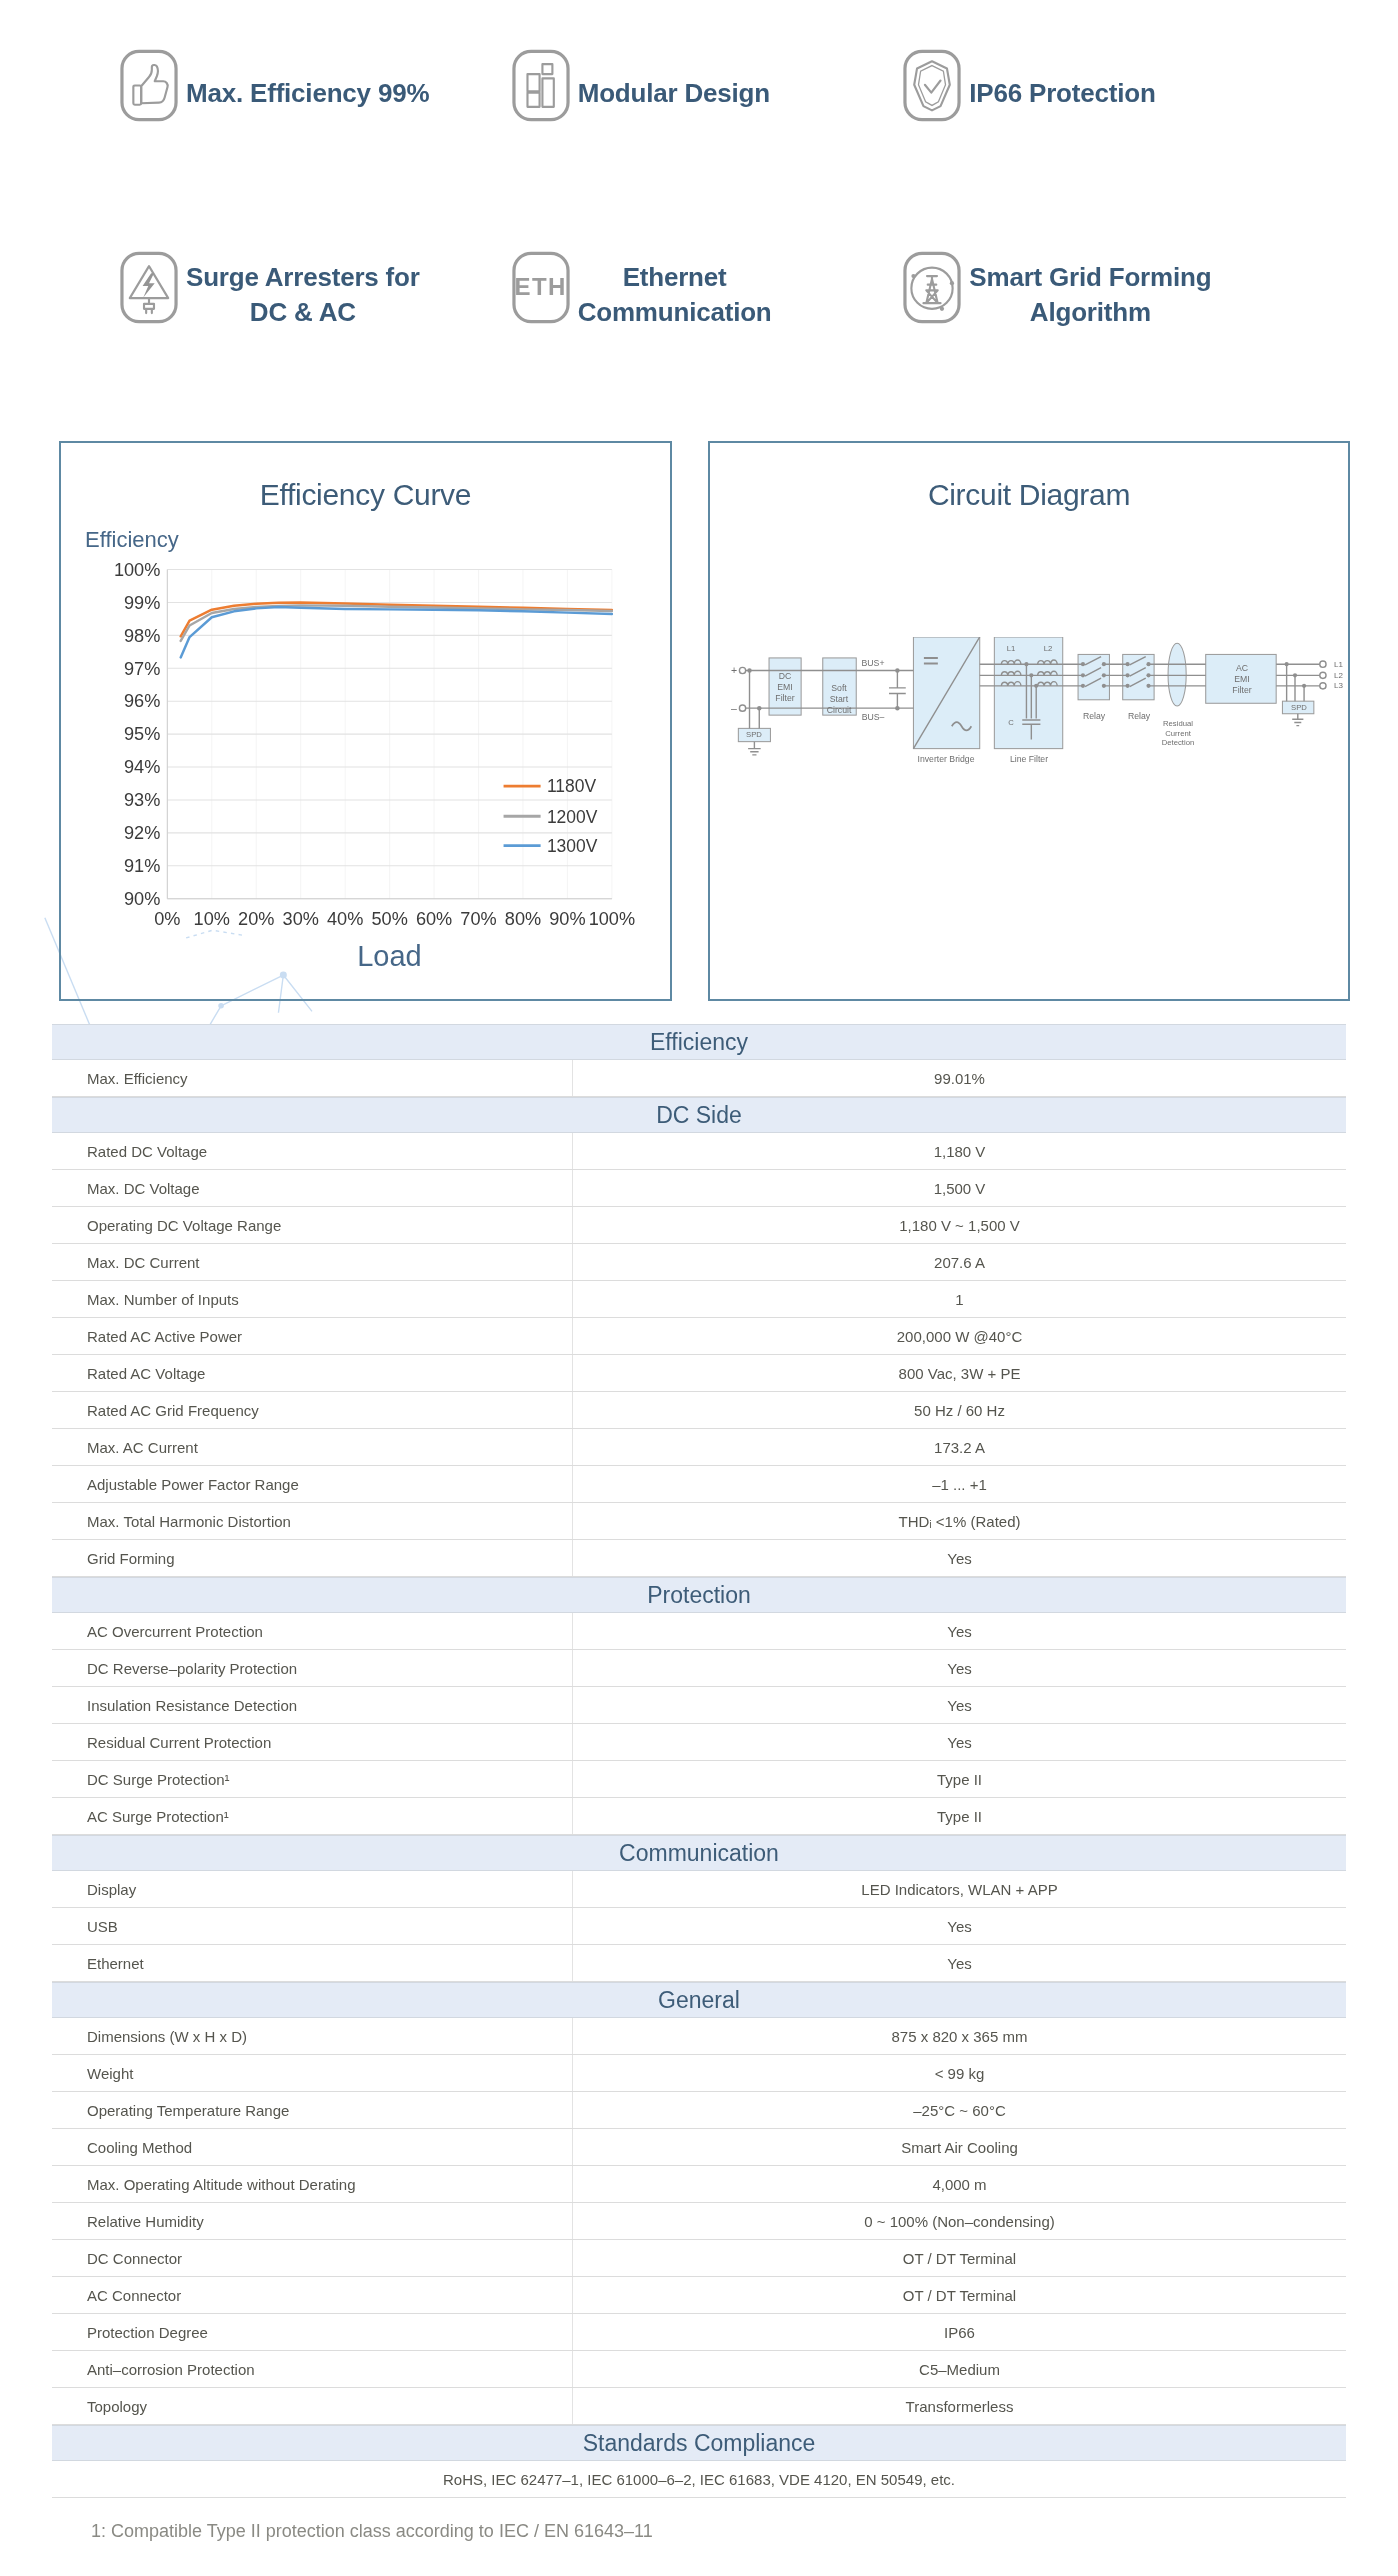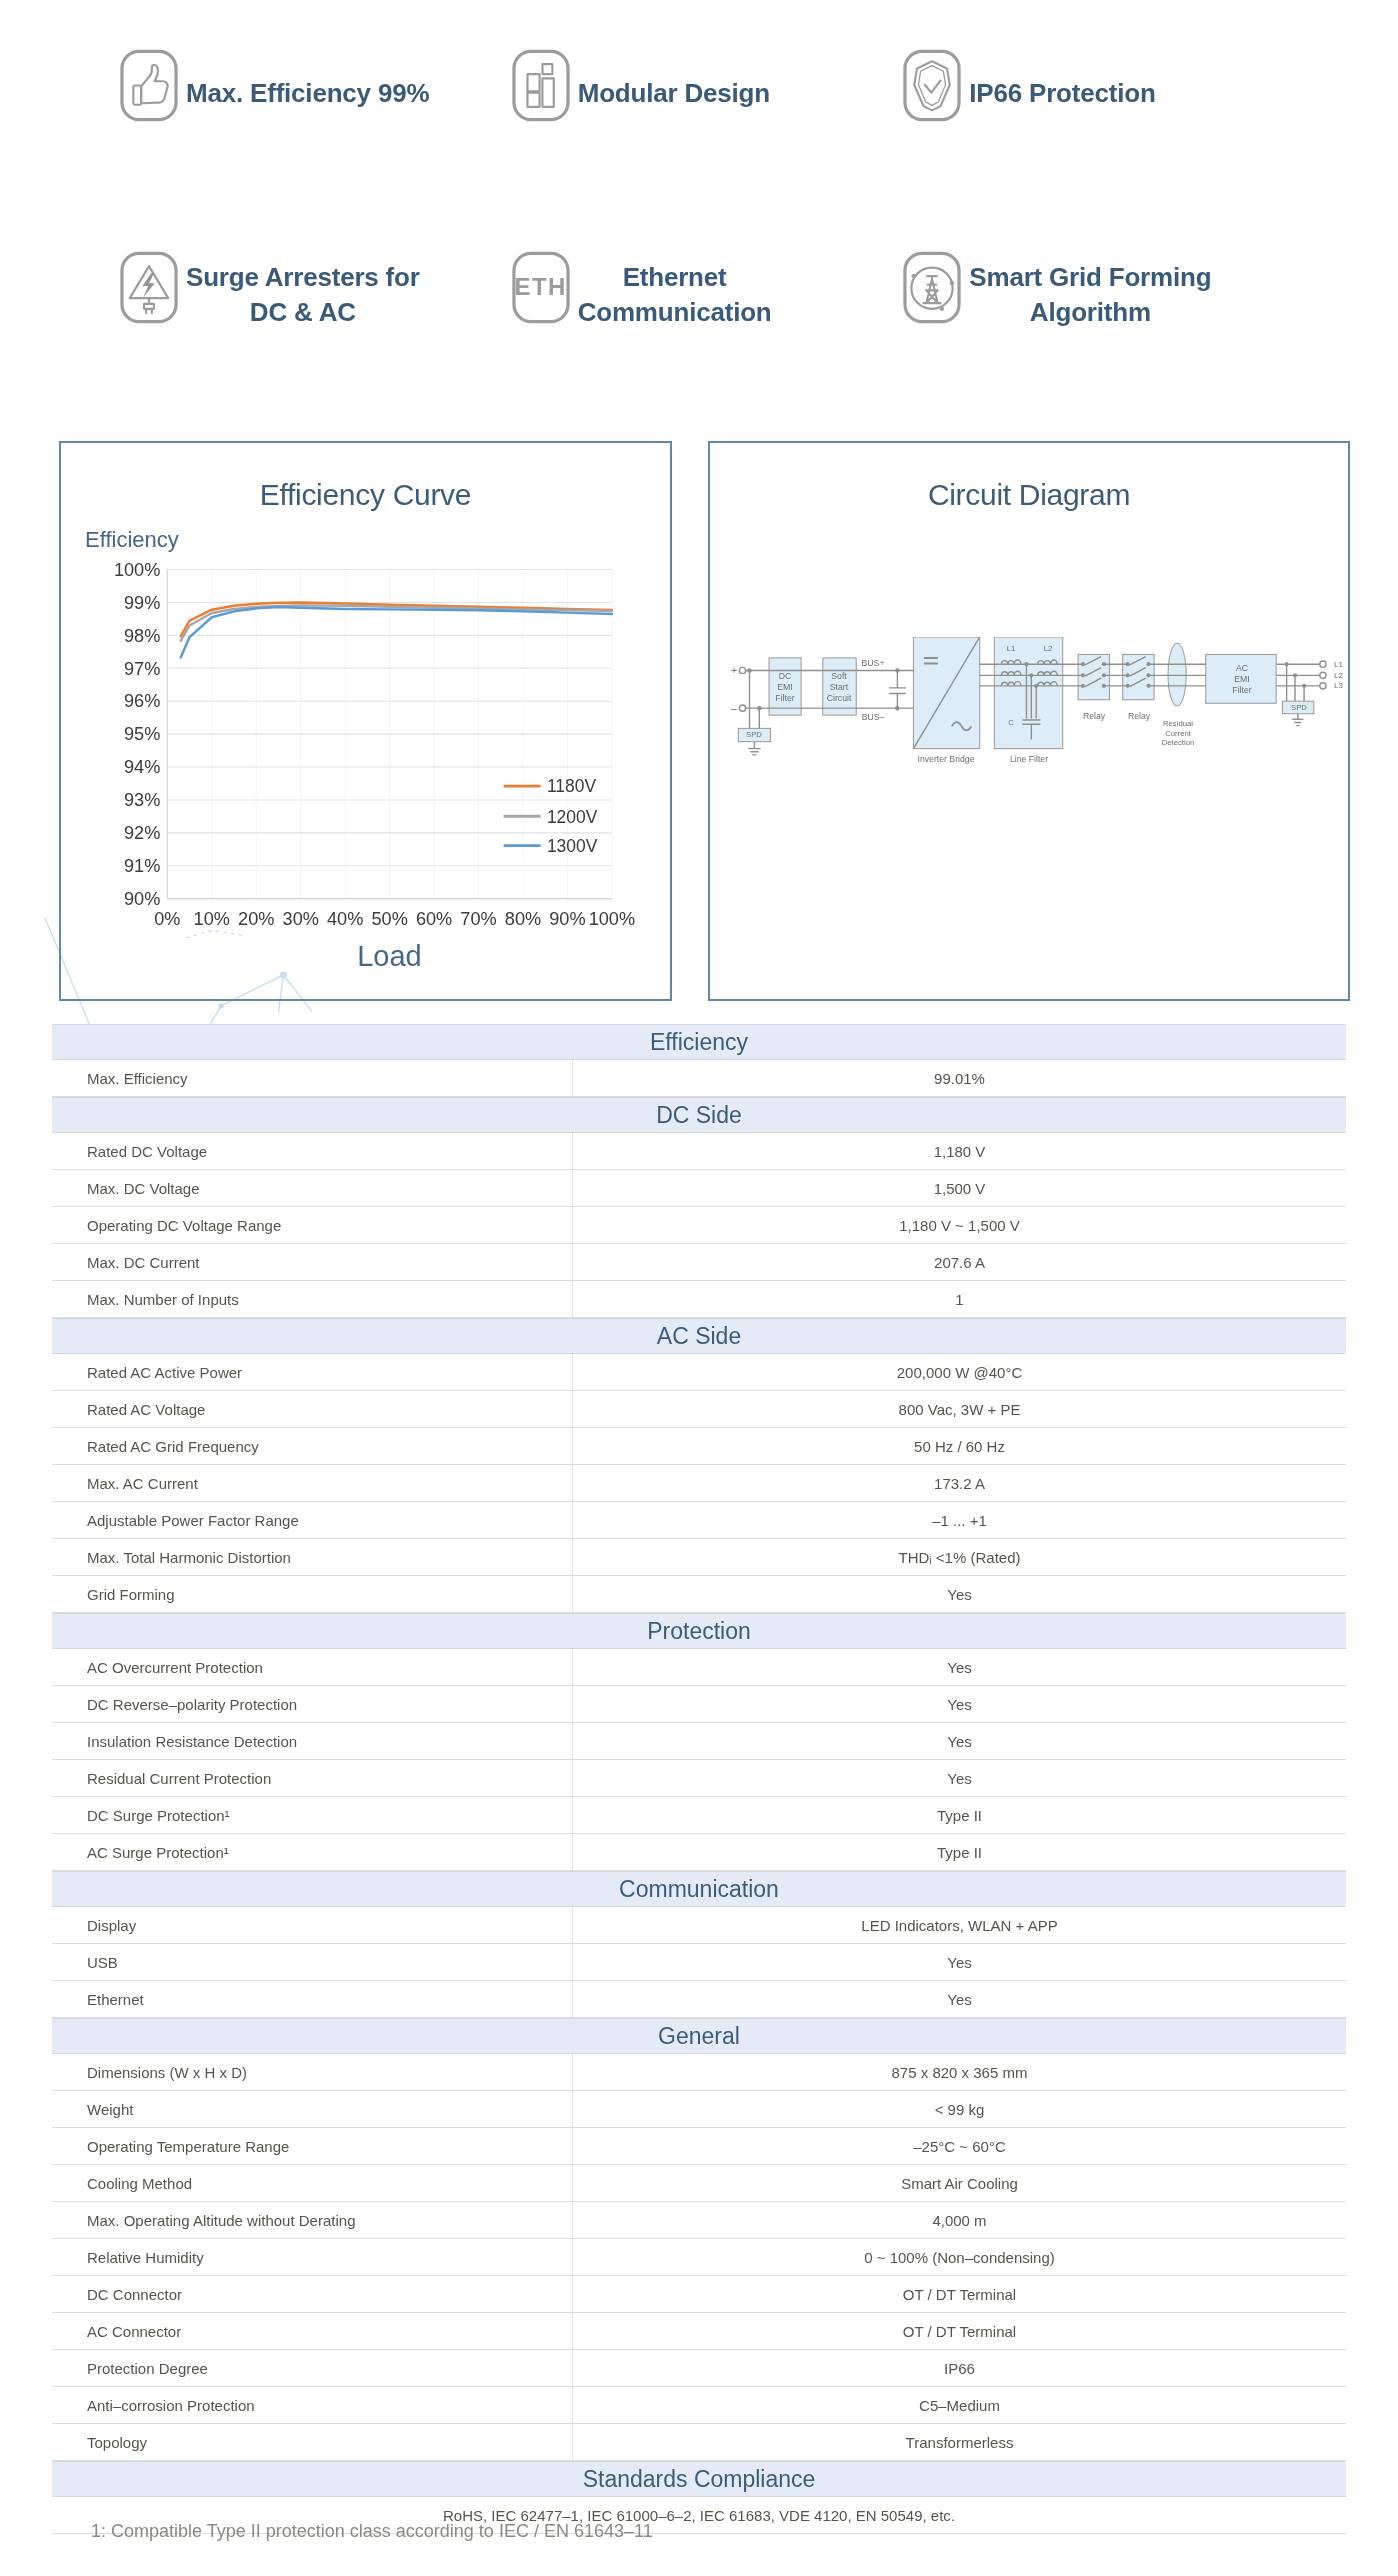--- a/index.html
+++ b/index.html
@@ -284,21 +284,21 @@
           <circle cx="852" cy="55" r="4.5"></circle>
           <circle cx="852" cy="70" r="4.5"></circle>
       </g>
     </svg>
 
     <div class="cl" style="left:24px;top:228px;font-size:10.5px;">+</div>
     <div class="cl" style="left:24px;top:266px;font-size:10.5px;">–</div>
     <div class="cl" style="left:75px;top:244px;">DC
 EMI
 Filter</div>
-    <div class="cl" style="left:129px;top:244px;">Soft
+    <div class="cl" style="left:129px;top:256px;">Soft
 Start
 Circuit</div>
     <div class="cl" style="left:163px;top:220px;">BUS+</div>
     <div class="cl" style="left:163px;top:274px;">BUS–</div>
     <div class="cl small" style="left:44px;top:292px;">SPD</div>
     <div class="cl" style="left:236px;top:316px;">Inverter Bridge</div>
     <div class="cl" style="left:319px;top:316px;">Line Filter</div>
     <div class="cl small" style="left:301px;top:206px;">L1</div>
     <div class="cl small" style="left:338px;top:206px;">L2</div>
     <div class="cl small" style="left:301px;top:280px;">C</div>
@@ -336,21 +336,20 @@
         <div class="tvalue">1,180 V ~ 1,500 V</div>
       </div>
       <div class="trow">
         <div class="tlabel">Max. DC Current</div>
         <div class="tvalue">207.6 A</div>
       </div>
       <div class="trow">
         <div class="tlabel">Max. Number of Inputs</div>
         <div class="tvalue">1</div>
       </div>
-      <div class="tband">AC Side</div>
       <div class="trow">
         <div class="tlabel">Rated AC Active Power</div>
         <div class="tvalue">200,000 W @40°C</div>
       </div>
       <div class="trow">
         <div class="tlabel">Rated AC Voltage</div>
         <div class="tvalue">800 Vac, 3W + PE</div>
       </div>
       <div class="trow">
         <div class="tlabel">Rated AC Grid Frequency</div>

